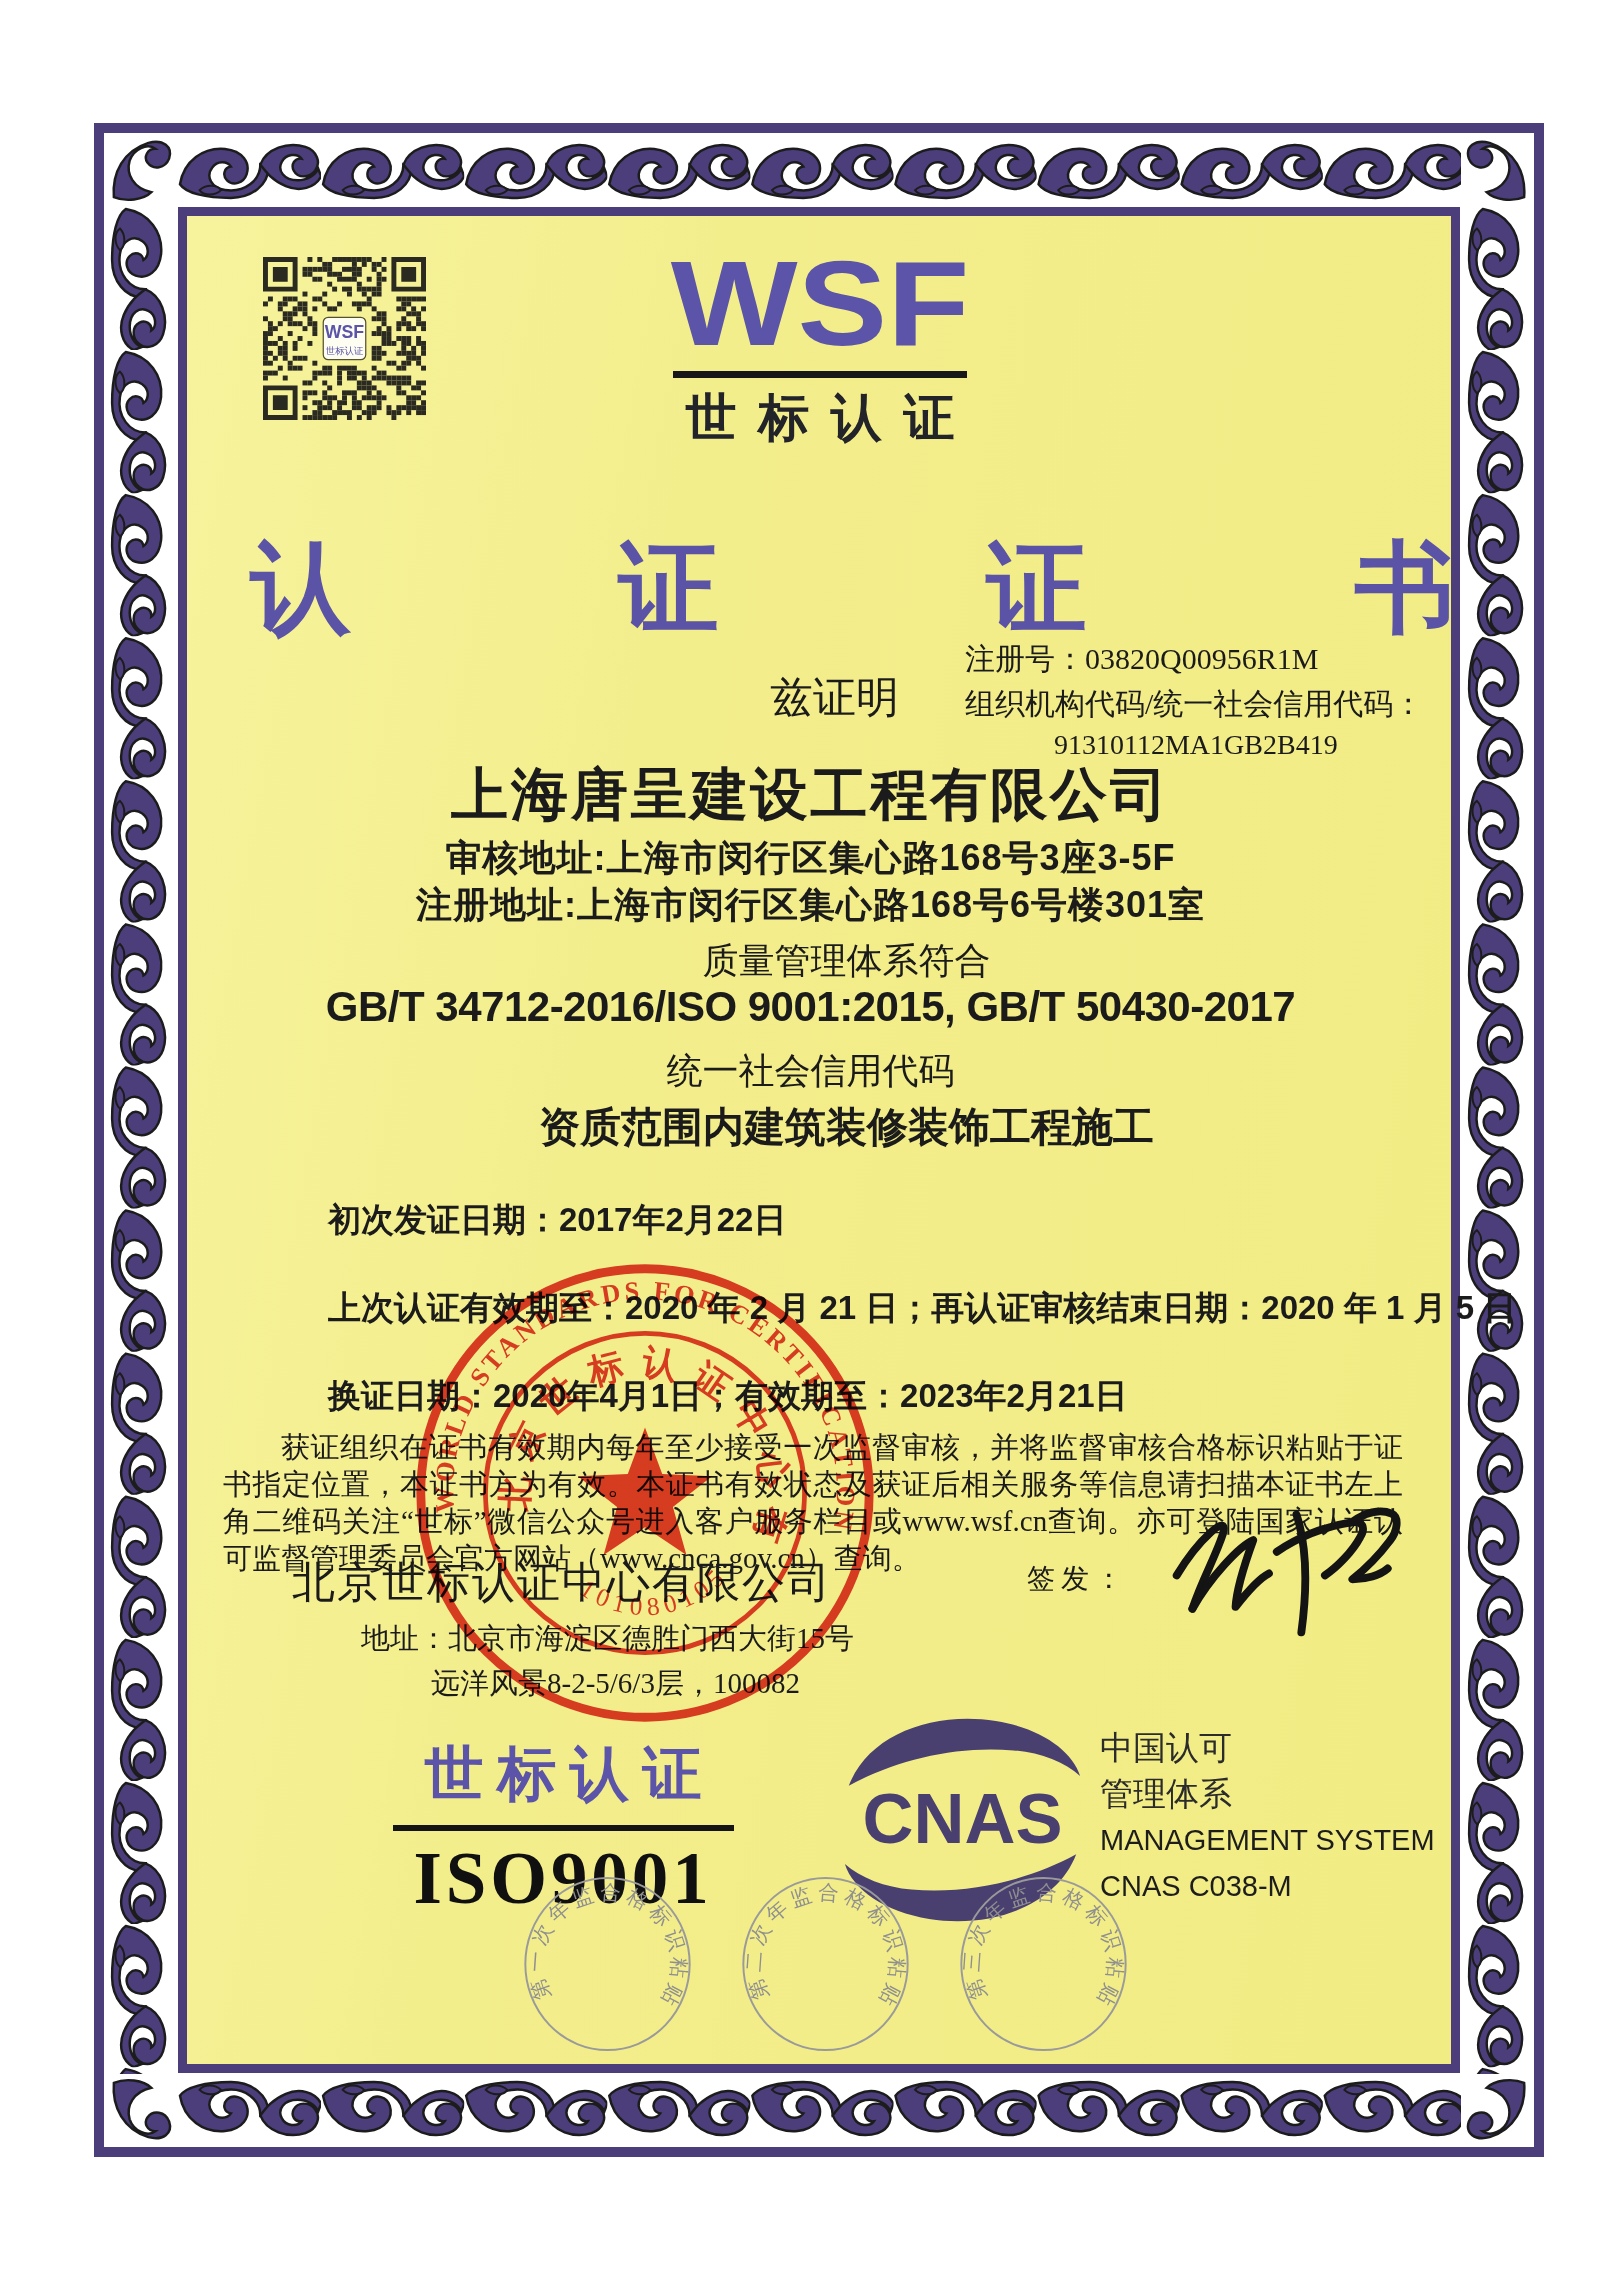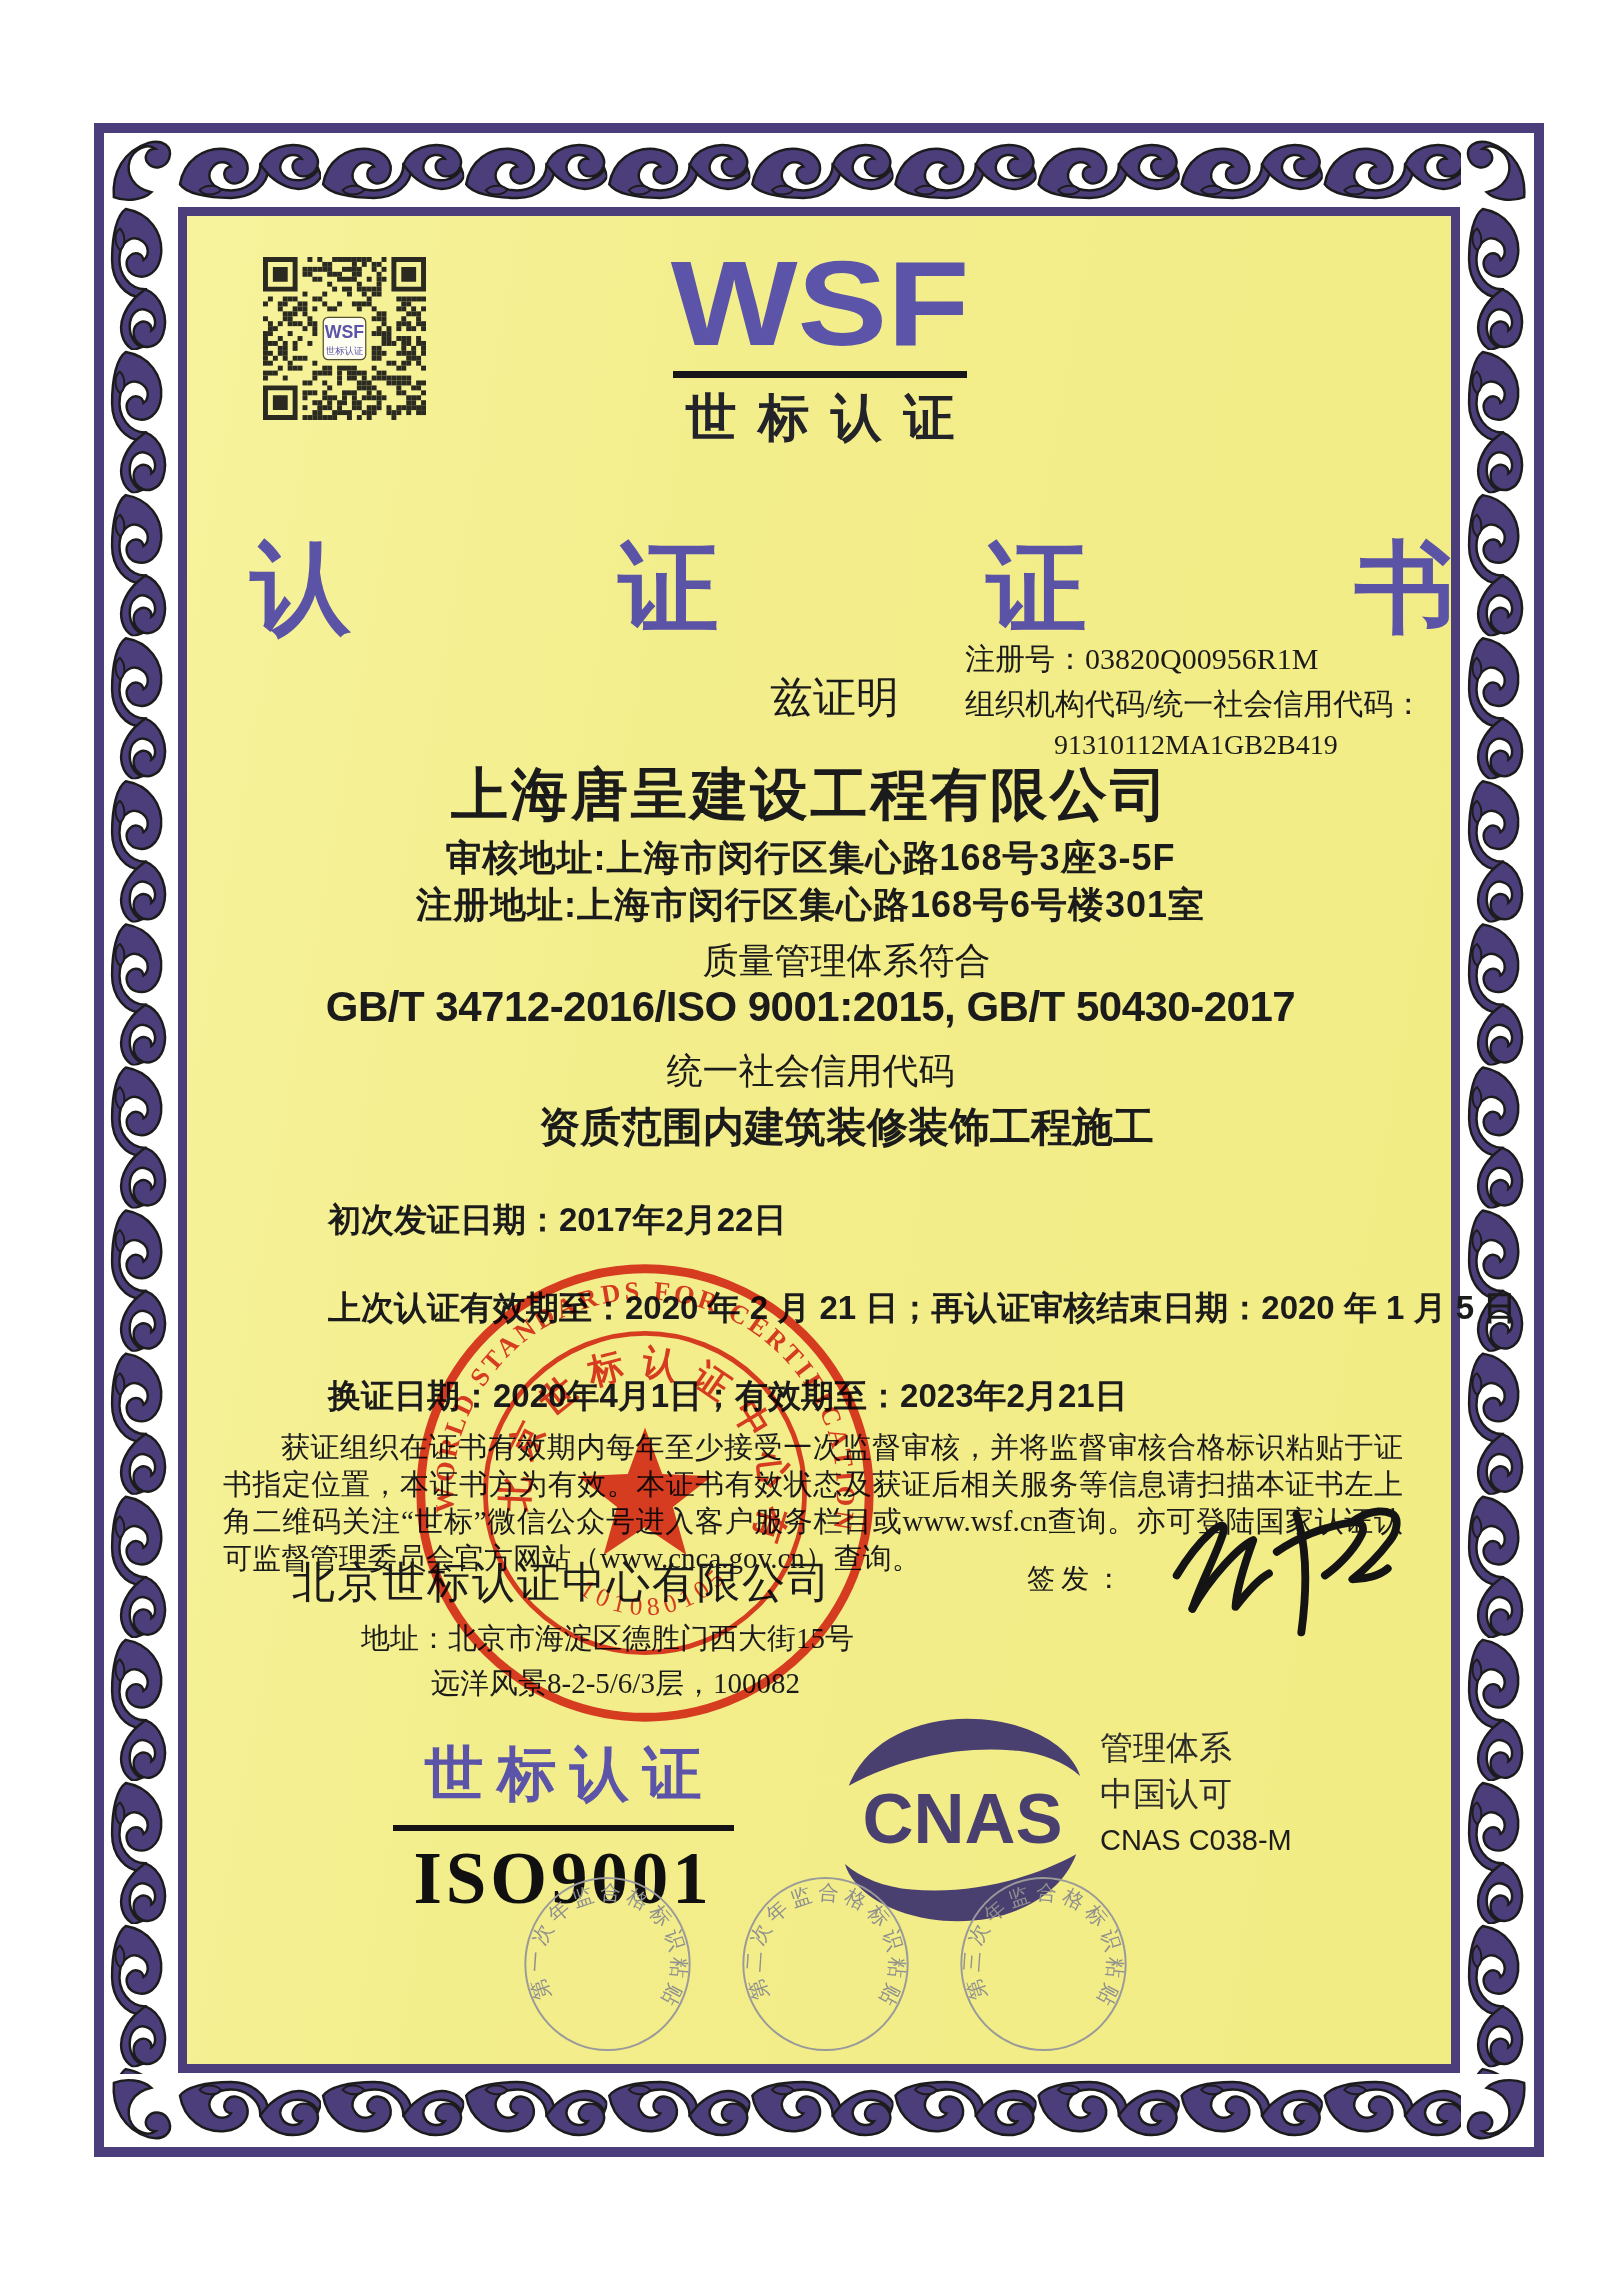--- a/index.html
+++ b/index.html
@@ -579,22 +579,23 @@
   <div class="brand-iso">ISO9001</div>
 </div>
 
 <svg class="abs" style="left:839px;top:1711px" width="247" height="218" viewBox="0 0 252 222">
   <path d="M10 76 C30 24 95 0 160 10 C205 17 238 40 246 66 C230 52 205 42 178 40 C118 35 58 50 10 76 Z" fill="#4a4070"></path>
   <path d="M242 146 C222 198 157 222 92 212 C47 205 14 182 6 156 C22 170 47 180 74 182 C134 187 194 172 242 146 Z" fill="#4a4070"></path>
   <text x="126" y="134" text-anchor="middle" font-size="72" font-weight="900" fill="#4a4070" font-family="Liberation Sans, sans-serif" transform="scale(1 1)">CNAS</text>
 </svg>
 
 <div class="abs accredit">
+  <div>中国认可</div>
   <div>管理体系</div>
-  <div>中国认可</div>
+  <div class="en">MANAGEMENT SYSTEM</div>
   <div class="en">CNAS C038-M</div>
 </div>
 
 <svg class="abs" style="left:521px;top:1874px" width="173" height="180" viewBox="0 0 176 184">
   <defs>
       <path id="sp1" d="M 34 130 A 66 66 0 1 1 142 130" fill="none"></path>
     </defs>
   <ellipse cx="88" cy="92" rx="84" ry="88" fill="none" stroke="#9a9a9a" stroke-width="2"></ellipse>
   <text font-family="Liberation Serif, serif" font-size="21" fill="#8f8f8f" letter-spacing="5">
     <textPath href="#sp1" startOffset="6">第一次年监合格标识粘贴处</textPath>

